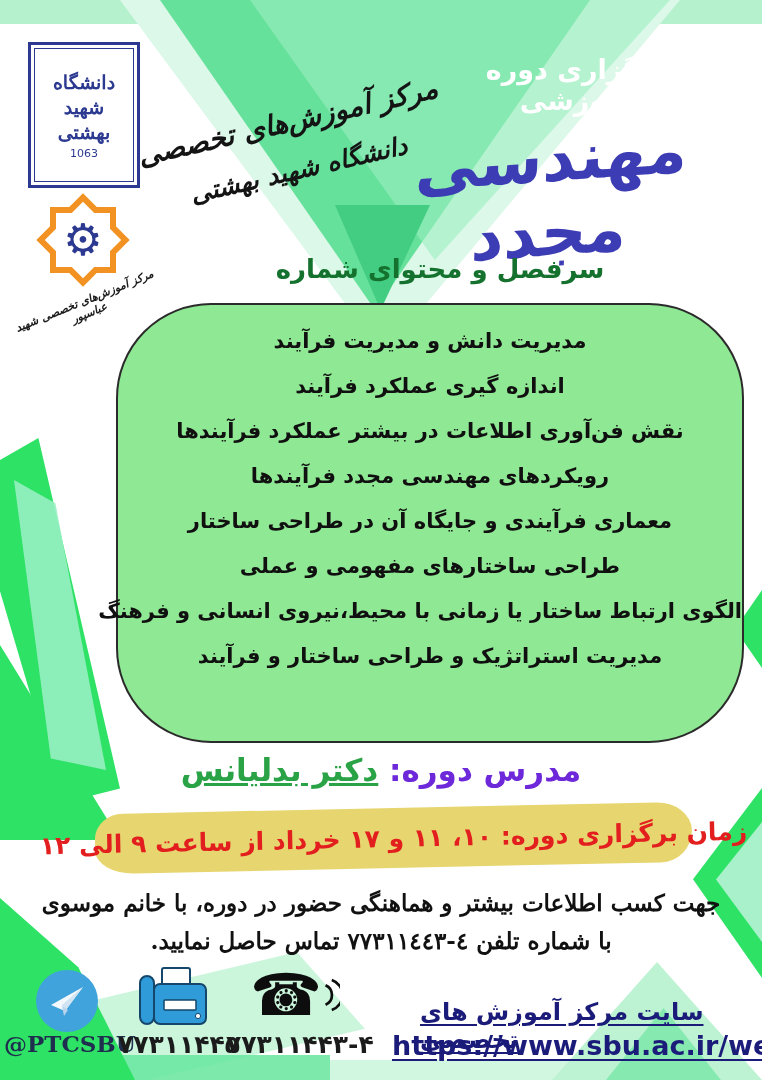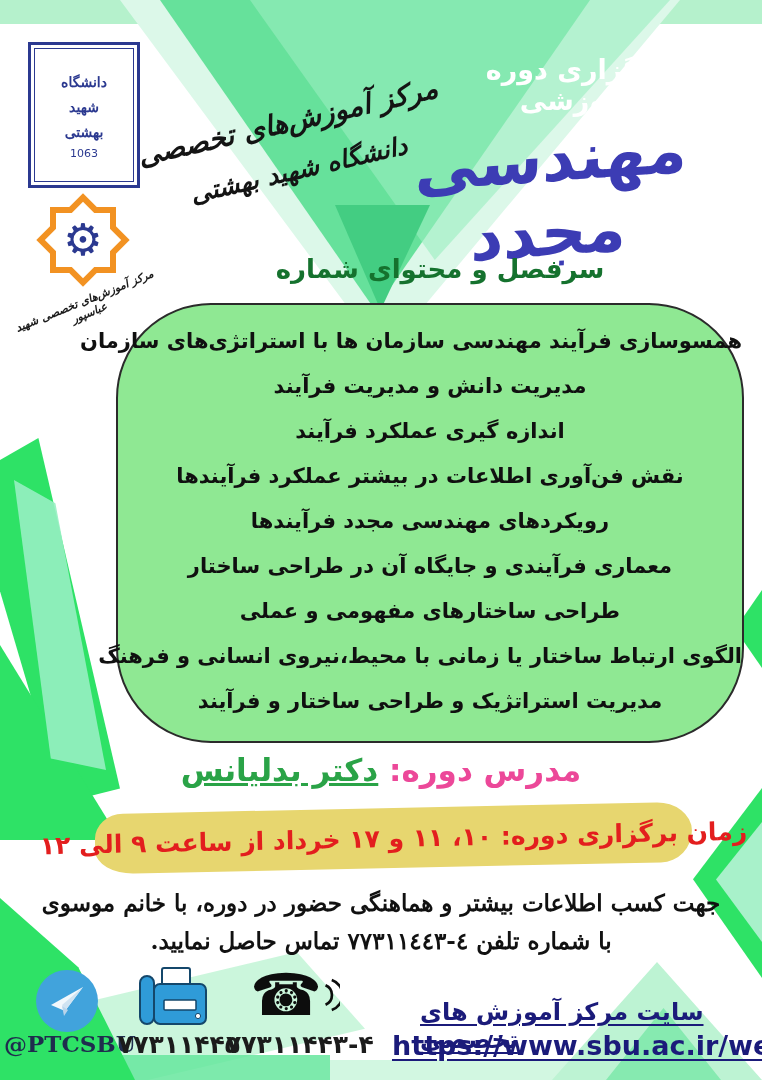--- a/index.html
+++ b/index.html
@@ -28,21 +28,21 @@
   .bl-pale{left:55px;top:952px;width:310px;height:128px;background:#c2f4d6;opacity:.85;clip-path:polygon(0 45%,78% 0,100% 60%,30% 100%,0 100%);z-index:1;}
   .b-band1{left:0;top:1055px;width:330px;height:25px;background:#66e69e;opacity:.85;z-index:1;}
   .b-band2{left:330px;top:1060px;width:300px;height:20px;background:#d2f7e1;z-index:1;}
   .br-chev1{left:552px;top:962px;width:210px;height:118px;background:#bdf3d3;clip-path:polygon(50% 0,100% 100%,0 100%);z-index:1;}
   .br-chev2{left:606px;top:1008px;width:115px;height:72px;background:#86eab0;clip-path:polygon(50% 0,100% 100%,0 100%);z-index:2;}
 
   .content{position:absolute;z-index:10;}
 
   
   .sbu-logo{left:28px;top:42px;width:106px;height:140px;background:#fff;border:3px solid #2b3990;box-shadow:inset 0 0 0 3px #fff, inset 0 0 0 4px #2b3990;display:flex;flex-direction:column;align-items:center;justify-content:center;gap:1px;}
-  .sbu-logo .ln{color:#2b3990;font-weight:bold;font-size:14px;line-height:24px;font-family:"DejaVu Serif","Liberation Serif",serif;}
+  .sbu-logo .ln{color:#2b3990;font-weight:bold;font-size:19px;line-height:24px;font-family:"DejaVu Serif","Liberation Serif",serif;}
   .sbu-logo .yr{color:#2b3990;font-size:11px;margin-top:2px;}
   .ab-logo{left:24px;top:190px;width:118px;height:158px;}
   .star{position:absolute;left:17px;top:8px;width:84px;height:84px;}
   .sq{position:absolute;left:9px;top:9px;width:66px;height:66px;background:#f29222;}
   .sq.r45{transform:rotate(45deg);}
   .sq-in{position:absolute;left:15px;top:15px;width:54px;height:54px;background:#fff;}
   .sq-in.r45{transform:rotate(45deg);}
   .gear-circle{position:absolute;left:14px;top:14px;width:56px;height:56px;border-radius:50%;background:#fff;display:flex;align-items:center;justify-content:center;}
   .gear{font-size:44px;color:#2b3990;line-height:1;}
   .ab-caption{position:absolute;left:-12px;top:104px;width:150px;transform:rotate(-22deg);font-size:11px;color:#1a1a1a;text-align:center;font-family:"DejaVu Serif","Liberation Serif",serif;font-style:italic;font-weight:bold;line-height:13px;}
@@ -54,21 +54,21 @@
   .banner{left:430px;top:54px;width:292px;text-align:center;direction:rtl;color:#ffffff;font-weight:bold;font-size:27px;}
   .main-title{left:348px;top:122px;width:404px;text-align:center;direction:rtl;color:#3c3cb4;font-weight:800;font-size:64px;transform:rotate(-4deg) skewX(-6deg);letter-spacing:-1px;}
   .section-heading{left:240px;top:254px;width:400px;text-align:center;direction:rtl;color:#15722e;font-weight:bold;font-size:26px;}
 
   
   .syllabus{left:116px;top:303px;width:624px;height:422px;background:#8fe893;border:2px solid #2b2b2b;border-radius:95px;direction:rtl;text-align:center;padding-top:14px;box-sizing:content-box;}
   .syllabus .item{font-size:21px;font-weight:bold;color:#101010;line-height:45px;white-space:nowrap;}
 
   
   .instructor{left:100px;top:752px;width:562px;text-align:center;direction:rtl;font-size:31px;font-weight:800;}
-  .instructor .lbl{color:#ec4899;}
+  .instructor .lbl{color:#6d28d9;}
   .instructor .name{color:#2aא;text-decoration:underline;}
   .instructor .name{color:#2aa347;}
 
   
   .schedule{left:95px;top:808px;width:597px;height:60px;background:#e7d66f;border-radius:34px 42px 38px 46px / 30px 34px 38px 28px;transform:rotate(-1.2deg);display:flex;align-items:center;justify-content:center;}
   .schedule .txt{direction:rtl;color:#e31e1e;font-weight:800;font-size:25px;white-space:nowrap;}
 
   
   .contact{left:26px;top:884px;width:710px;text-align:center;direction:rtl;color:#111111;font-family:"DejaVu Serif","Liberation Serif",serif;font-weight:bold;font-size:23px;line-height:38px;}
 
@@ -129,21 +129,20 @@
   <div class="content calligraphy">
     <div class="c1">مرکز آموزش‌های تخصصی</div>
     <div class="c2">دانشگاه شهید بهشتی</div>
   </div>
 
   <div class="content banner">برگزاری دوره آموزشی</div>
   <div class="content main-title">مهندسی مجدد</div>
   <div class="content section-heading">سرفصل و محتوای شماره</div>
 
   <div class="content syllabus">
-    <div class="item">همسوسازی فرآیند مهندسی سازمان ها با استراتژی‌های سازمان</div>
     <div class="item">مدیریت دانش و مدیریت فرآیند</div>
     <div class="item">اندازه گیری عملکرد فرآیند</div>
     <div class="item">نقش فن‌آوری اطلاعات در بیشتر عملکرد فرآیندها</div>
     <div class="item">رویکردهای مهندسی مجدد فرآیندها</div>
     <div class="item">معماری فرآیندی و جایگاه آن در طراحی ساختار</div>
     <div class="item">طراحی ساختارهای مفهومی و عملی</div>
     <div class="item">الگوی ارتباط ساختار یا زمانی با محیط،نیروی انسانی و فرهنگ</div>
     <div class="item">مدیریت استراتژیک و طراحی ساختار و فرآیند</div>
   </div>
 

